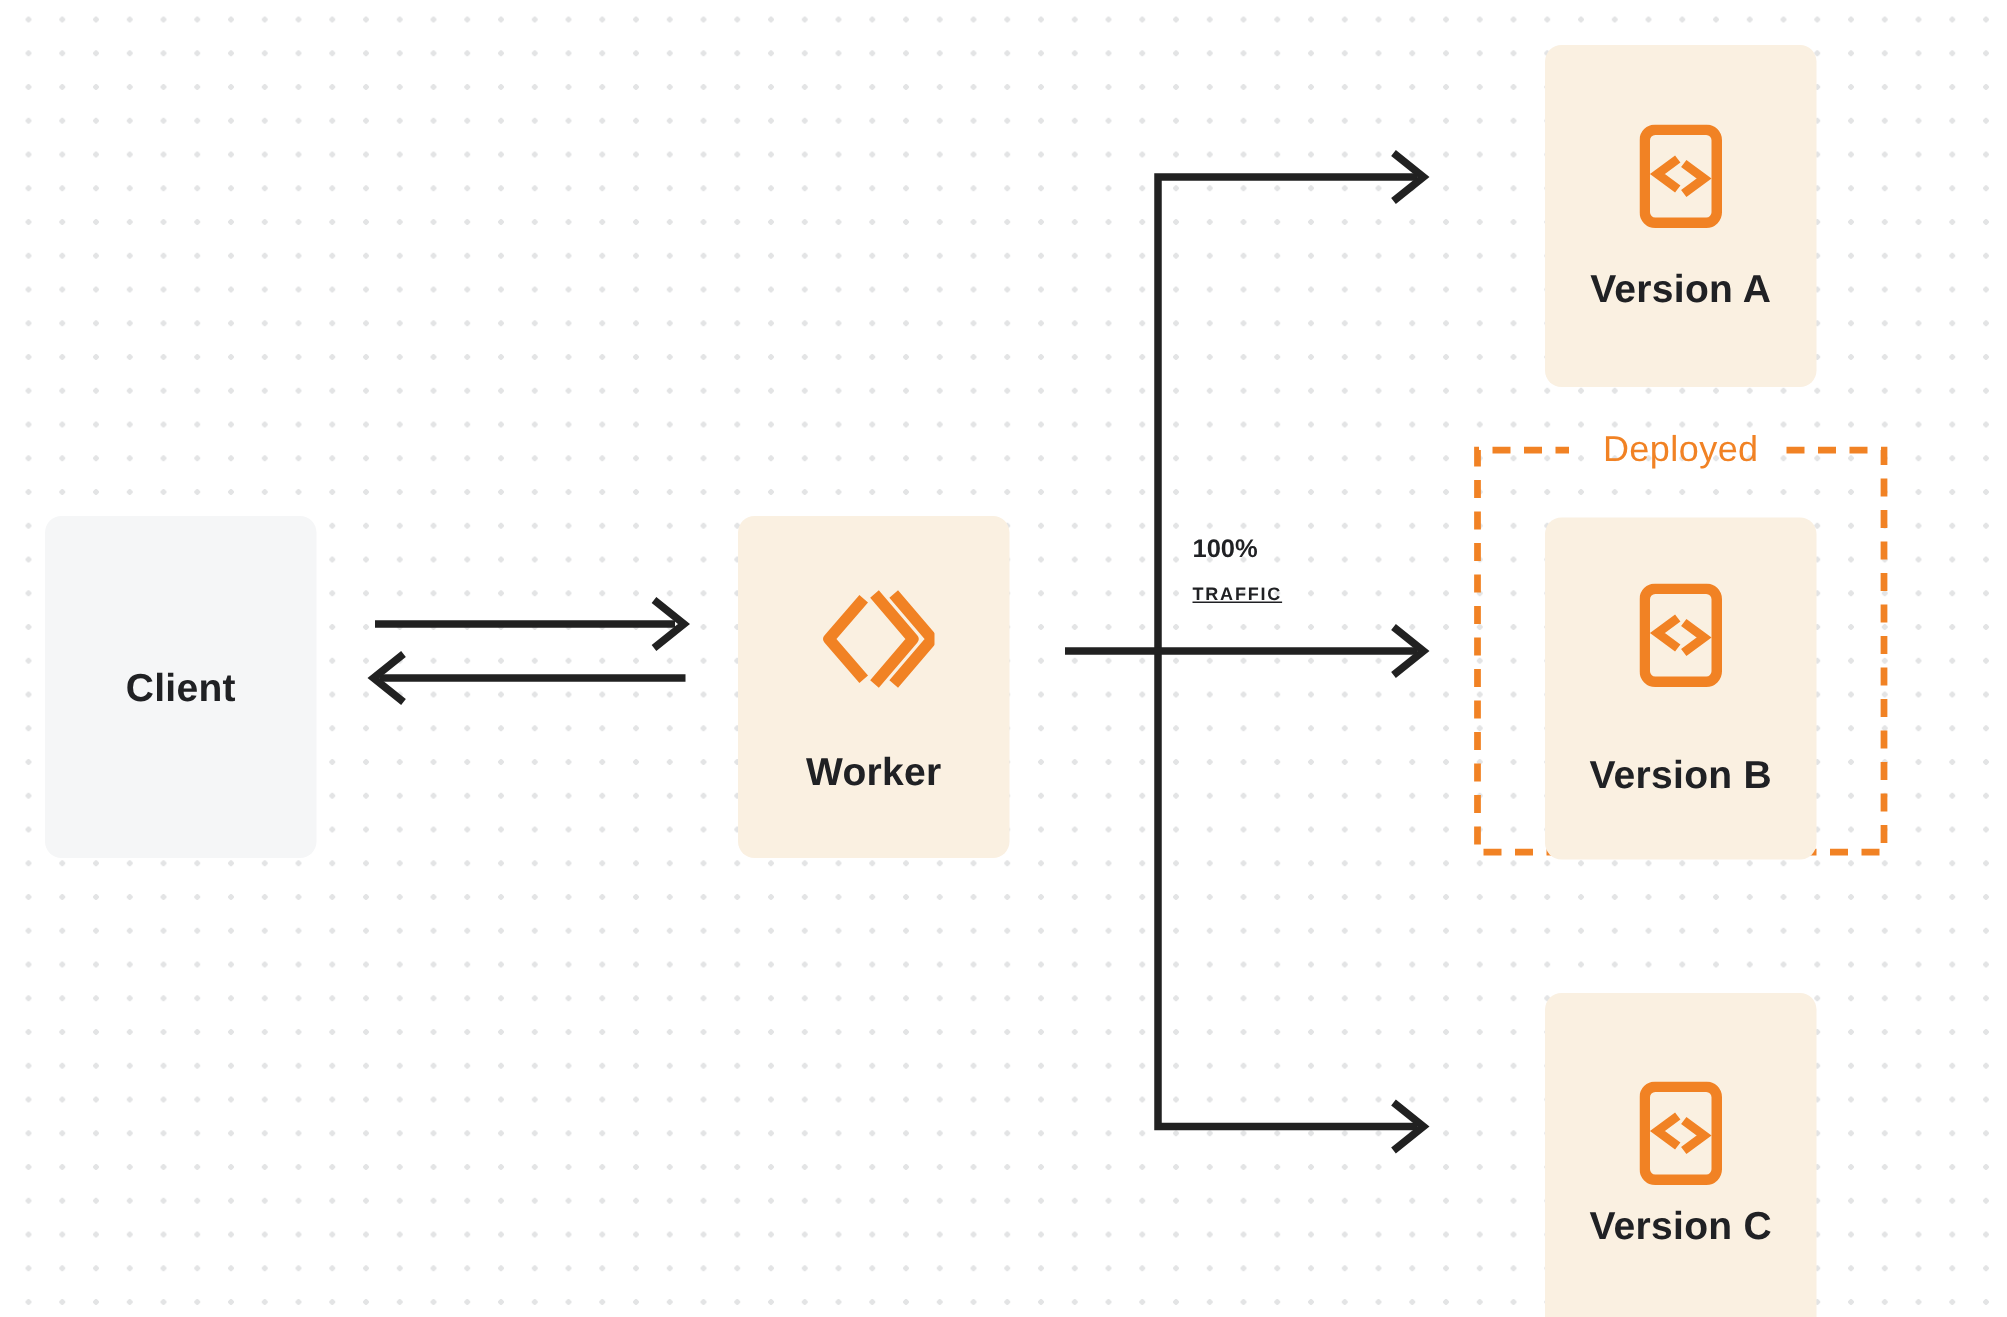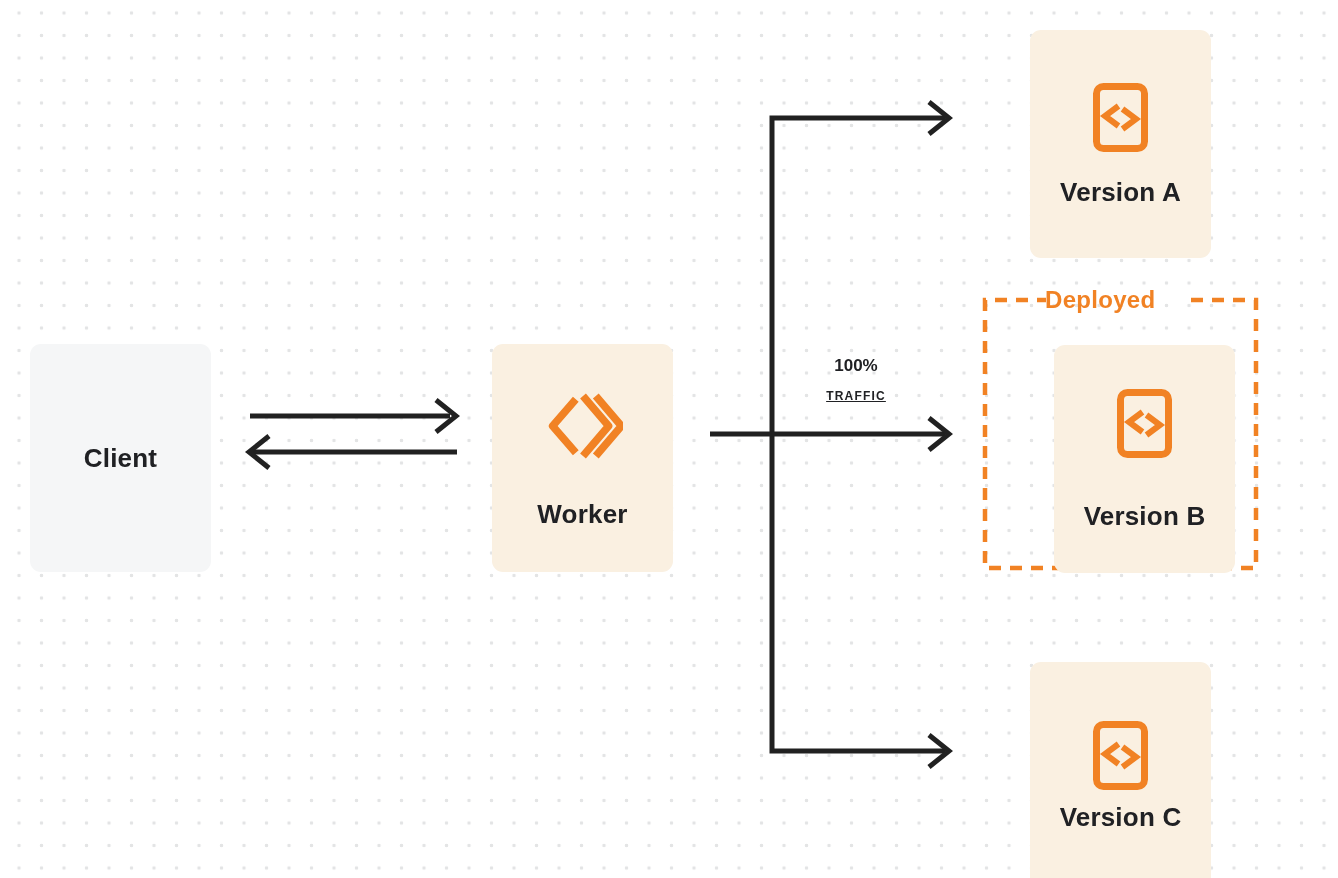--- a/index.html
+++ b/index.html
@@ -23,28 +23,28 @@
   .node{
     position:absolute;width:181px;height:228px;border-radius:11px;
     display:flex;flex-direction:column;align-items:center;justify-content:center;
   }
   .node.gray{background:var(--node_bg_gray);}
   .node.orange{background:var(--node_bg_orange);}
   .node-label{font-weight:700;font-size:26px;color:var(--text);letter-spacing:0.2px;line-height:28px;}
   #client-node{left:30px;top:344px;}
   #worker-node{left:492px;top:344px;gap:36px;}
   #version-a-node{left:1030px;top:30px;gap:26px;}
-  #version-b-node{left:1054px;top:345px;gap:44px;}
+  #version-b-node{left:1030px;top:345px;gap:44px;}
   #version-c-node{left:1030px;top:662px;gap:13px;}
   .deployed-label{
-    position:absolute;left:1045px;top:286px;width:151px;text-align:left;
-    font-size:24px;font-weight:700;color:var(--accent);letter-spacing:0.3px;
+    position:absolute;left:1045px;top:286px;width:151px;text-align:center;
+    font-size:24px;font-weight:400;color:var(--accent);letter-spacing:0.3px;
   }
   .traffic-label{
-    position:absolute;left:795px;top:350px;width:122px;text-align:center;
+    position:absolute;left:795px;top:350px;width:122px;text-align:left;
     font-weight:700;color:var(--text);
   }
   .traffic-line1{font-size:17px;line-height:31px;}
   .traffic-line2{font-size:12px;line-height:31px;letter-spacing:1.2px;text-decoration:underline;}
 </style>
 </head>
 <body>
 
 <div class="canvas">
 

